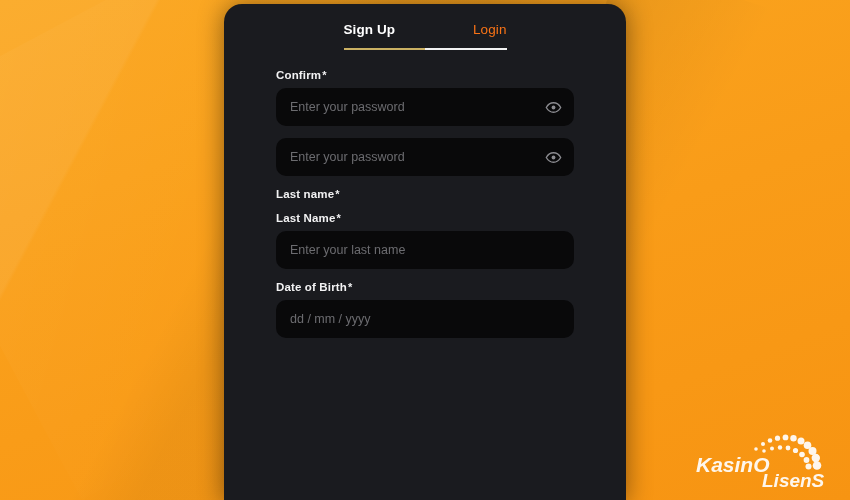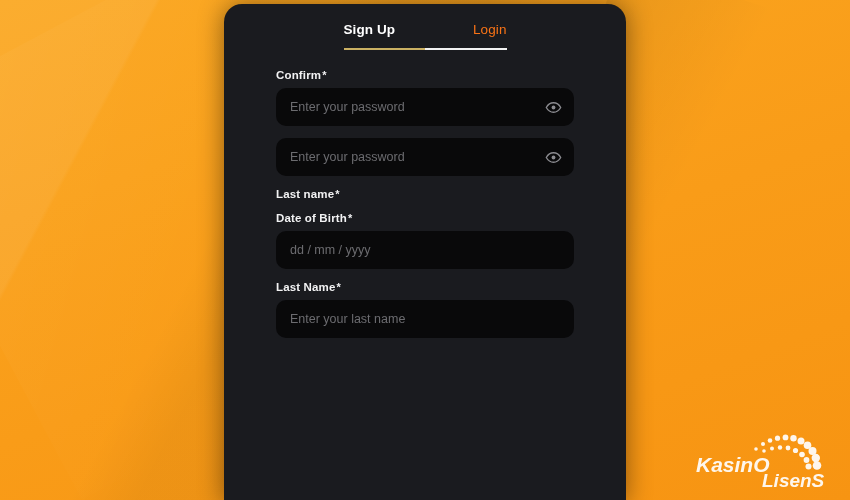--- a/index.html
+++ b/index.html
@@ -223,33 +223,33 @@
     </div>
 
     <div class="field">
       <label class="field-label">
         <span>Last name</span><span class="req">*</span>
       </label>
     </div>
 
     <div class="field">
       <label class="field-label">
+        <span>Last Name</span><span class="req">*</span>
+      </label>
+      <div class="input-wrap">
+        <input class="text-input" type="text" placeholder="Enter your last name" style="">
+      </div>
+    </div>
+
+    <div class="field">
+      <label class="field-label">
         <span>Date of Birth</span><span class="req">*</span>
       </label>
       <div class="input-wrap">
         <input class="text-input" type="text" placeholder="dd / mm / yyyy" style="">
-      </div>
-    </div>
-
-    <div class="field">
-      <label class="field-label">
-        <span>Last Name</span><span class="req">*</span>
-      </label>
-      <div class="input-wrap">
-        <input class="text-input" type="text" placeholder="Enter your last name" style="">
       </div>
     </div>
 
   </form>
 </div>
 
 <svg id="watermark" viewBox="0 0 152 62">
 
   <g fill="#ffffff">
     <circle cx="75" cy="14" r="2.0"></circle>

